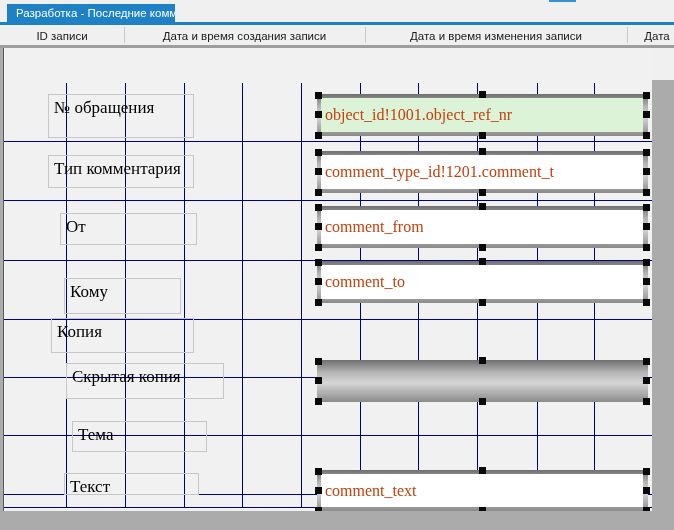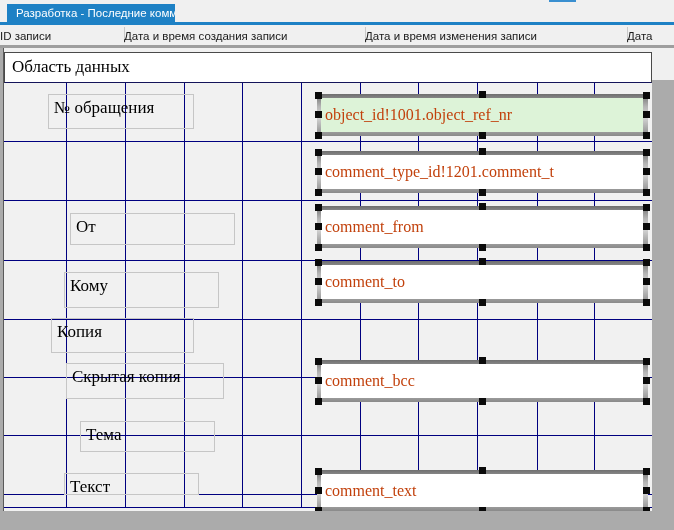--- a/index.html
+++ b/index.html
@@ -13,21 +13,21 @@
     position:absolute;left:7px;top:4px;width:168px;height:18px;
     background:#1e81c5;color:#fff;font-size:11.5px;line-height:18px;
     padding-left:9px;box-sizing:border-box;white-space:nowrap;overflow:hidden;
   }
   .tab-underline{position:absolute;left:0;top:22px;width:674px;height:3px;background:#1e81c5;}
   .top-frag{position:absolute;left:549px;top:0;width:27px;height:2px;background:#3a8fd0;}
   
   .colheaders{position:absolute;left:0;top:25px;width:674px;height:20px;background:#f0f0f0;}
   .colheaders .col{
     position:absolute;top:3px;height:16px;font-size:11.5px;color:#1a1a1a;
-    line-height:16px;white-space:nowrap;overflow:hidden;
+    text-align:center;line-height:16px;white-space:nowrap;overflow:hidden;
   }
   .c0{left:0;width:124px;}  .c1{left:124px;width:241px;}
   .c2{left:365px;width:262px;} .c3{left:627px;width:60px;}
   .colsep{position:absolute;top:2px;width:1px;height:16px;background:#c9c9c9;}
   .page-top-line{position:absolute;left:0;top:45px;width:674px;height:3px;background:#9e9e9e;}
   
   .canvas{position:absolute;left:0;top:48px;width:674px;height:482px;background:#ababab;}
   .corner-light{position:absolute;left:652px;top:0;width:22px;height:32px;background:#f0f0f0;}
   .page{position:absolute;left:3px;top:0;width:649px;height:463px;background:#f1f1f1;border-left:1px solid #5a5a5a;box-sizing:border-box;}
   .band{
@@ -82,21 +82,20 @@
   <span class="colsep" style="left:627px"></span>
   <span class="col c3">Дата</span>
 </div>
 <div class="page-top-line"></div>
 
 <div class="canvas">
   <div class="corner-light"></div>
 
   <div class="page">
 
-    <div class="band">Область данных</div>
 
     <div class="gridarea">
       <i class="vl" style="left:62px"></i>
       <i class="vl" style="left:121px"></i>
       <i class="vl" style="left:180px"></i>
       <i class="vl" style="left:238px"></i>
       <i class="vl" style="left:297px"></i>
       <i class="vl" style="left:356px"></i>
       <i class="vl" style="left:414px"></i>
       <i class="vl" style="left:473px"></i>
@@ -104,26 +103,27 @@
       <i class="vl" style="left:590px"></i>
       <i class="hl" style="top:58px"></i>
       <i class="hl" style="top:117px"></i>
       <i class="hl" style="top:177px"></i>
       <i class="hl" style="top:236px"></i>
       <i class="hl" style="top:294px"></i>
       <i class="hl" style="top:352px"></i>
       <i class="hl" style="top:411px"></i>
     </div>
 
-    <div class="lbl" style="left:44px;top:46px;width:146px;height:35px">№ обращения</div>
-    <div class="lbl" style="left:66px;top:165px;width:165px;height:32px">От</div>
-    <div class="lbl" style="left:60px;top:224px;width:155px;height:36px">Кому</div>
+    <div class="lbl" style="left:44px;top:46px;width:146px;height:44px">№ обращения</div>
+    <div class="lbl" style="left:44px;top:107px;width:146px;height:33px">Тип комментария</div>
+    <div class="lbl" style="left:56px;top:165px;width:137px;height:32px">От</div>
+    <div class="lbl" style="left:60px;top:230px;width:117px;height:36px">Кому</div>
     <div class="lbl" style="left:47px;top:270px;width:143px;height:35px">Копия</div>
     <div class="lbl" style="left:62px;top:315px;width:158px;height:36px">Скрытая копия</div>
-    <div class="lbl" style="left:76px;top:373px;width:135px;height:31px">Тема</div>
+    <div class="lbl" style="left:68px;top:373px;width:135px;height:31px">Тема</div>
     <div class="lbl" style="left:60px;top:425px;width:135px;height:22px">Текст</div>
   </div>
 
   <div class="field green" style="top:46px">
     <div class="inner">object_id!1001.object_ref_nr</div>
     <span class="h tl"></span>
       <span class="h tm"></span>
       <span class="h tr"></span>
       <span class="h ml"></span>
       <span class="h mr"></span>
@@ -158,21 +158,20 @@
     <span class="h tl"></span>
       <span class="h tm"></span>
       <span class="h tr"></span>
       <span class="h ml"></span>
       <span class="h mr"></span>
       <span class="h bl"></span>
       <span class="h bm"></span>
       <span class="h br"></span>
   </div>
   <div class="field" style="top:312px">
-    <div class="inner">comment_bcc</div>
     <span class="h tl"></span>
       <span class="h tm"></span>
       <span class="h tr"></span>
       <span class="h ml"></span>
       <span class="h mr"></span>
       <span class="h bl"></span>
       <span class="h bm"></span>
       <span class="h br"></span>
   </div>
   <div class="field" style="top:422px;height:41px">

